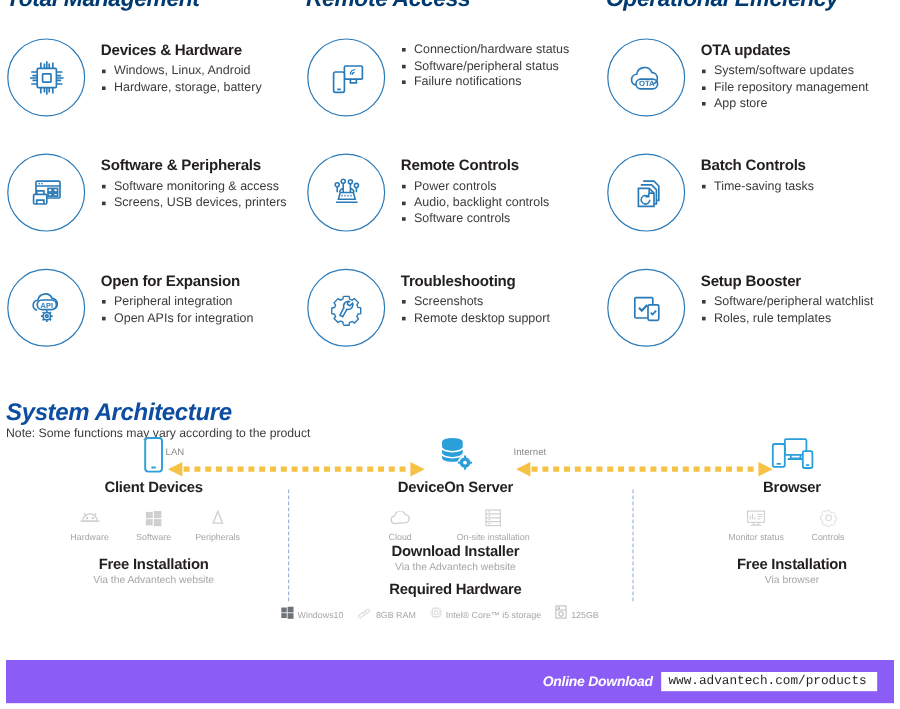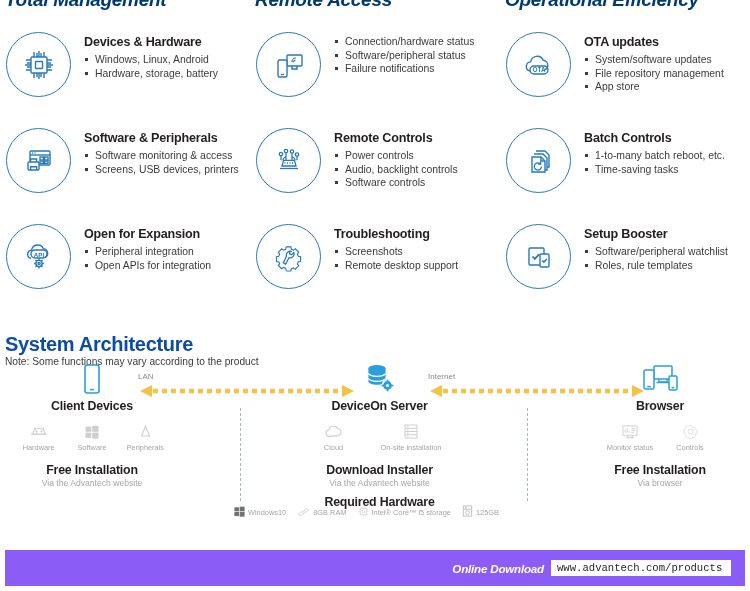--- a/index.html
+++ b/index.html
@@ -111,20 +111,21 @@
     margin-top: 48px;
   }
 
   
   .arch-heading {
     position: absolute;
     top: 333px;
     left: 5px;
     font-size: 20px;
     font-weight: bold;
+    font-style: italic;
     color: #0c4da2;
     letter-spacing: -0.3px;
   }
 
   
   .arch {
     position: absolute;
     top: 362px;
     left: 0;
     width: 750px;
@@ -143,21 +144,21 @@
   }
   .node-title {
     font-size: 12.4px;
     font-weight: bold;
     color: #231f20;
     margin-top: 3px;
     white-space: nowrap;
     letter-spacing: -0.2px;
   }
 
-  .node-client { left: 12px; top: 0; width: 160px; }
+  .node-client { left: 48px; top: 0; width: 160px; }
   .node-server { left: 292px; top: 0; width: 175px; }
   .node-browser { left: 600px; top: 0; width: 120px; }
 
   
   .subrow {
     display: flex;
     justify-content: center;
     gap: 0;
     margin-top: 9px;
   }
@@ -393,21 +394,20 @@
         <path d="M13 11h9l4 4v12h-2"></path>
         <path d="M11 14h9l4 4v11H11z"></path>
         <path d="M20 14v4h4"></path>
         <path d="M20.5 23.5a3.6 3.6 0 1 1-1.2-2.7" stroke-width="1.3"></path>
         <path d="M19.6 18.2v2.8h-2.8" stroke-width="1.3"></path>
       </svg>
     </div>
     <div class="feat-text">
       <div class="feat-title">Batch Controls</div>
       <ul class="feat-list">
-        <li>1-to-many batch reboot, etc.</li>
         <li>Time-saving tasks</li>
       </ul>
     </div>
   </div>
 
   <div class="feature">
     <div class="feat-circle">
       <svg width="38" height="38" viewBox="0 0 38 38" fill="none" stroke="#2a7ab8" stroke-width="1.4">
         <path d="M11 20.5a4.2 4.2 0 0 1 .6-8.3 6.2 6.2 0 0 1 11.8-1.5 4.6 4.6 0 0 1 4.3 4.6 4.4 4.4 0 0 1-3 4.2"></path>
         <rect x="11" y="12" width="16" height="8" rx="4"></rect>
@@ -569,21 +569,21 @@
         <div class="si-glyph">
           <svg width="14" height="15" viewBox="0 0 14 15" fill="none" stroke="#cfcfcf" stroke-width="1">
             <rect x="1" y="1" width="12" height="13"></rect>
             <path d="M1 4.3h12M1 7.5h12M1 10.7h12"></path>
             <path d="M3 2.6h1.6M3 5.9h1.6M3 9.1h1.6M3 12.3h1.6"></path>
           </svg>
         </div>
         <div class="si-label">On-site installation</div>
       </div>
     </div>
-    <div style="margin-top:11px;">
+    <div style="">
       <div class="blk-title">Download Installer</div>
       <div class="blk-sub">Via the Advantech website</div>
     </div>
     <div style="margin-top:7px;">
       <div class="blk-title">Required Hardware</div>
     </div>
   </div>
 
   <div class="hwrow">
     <div class="hwitem">

